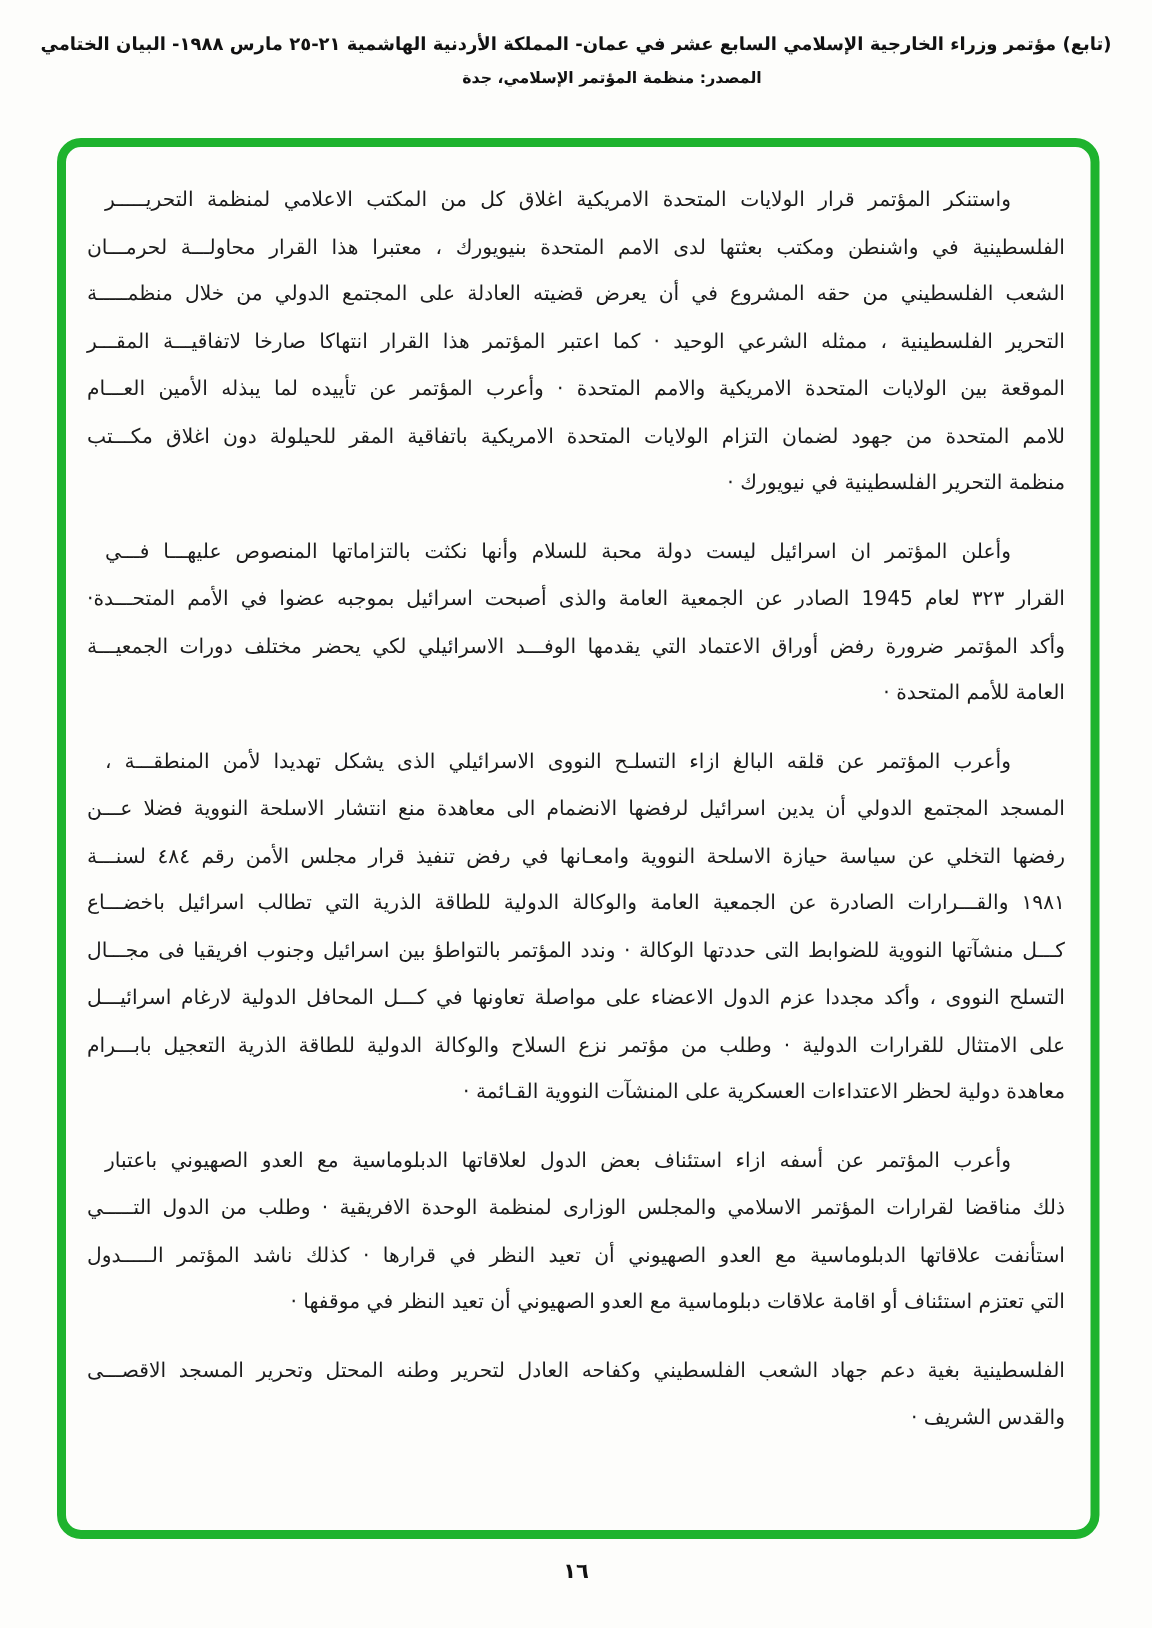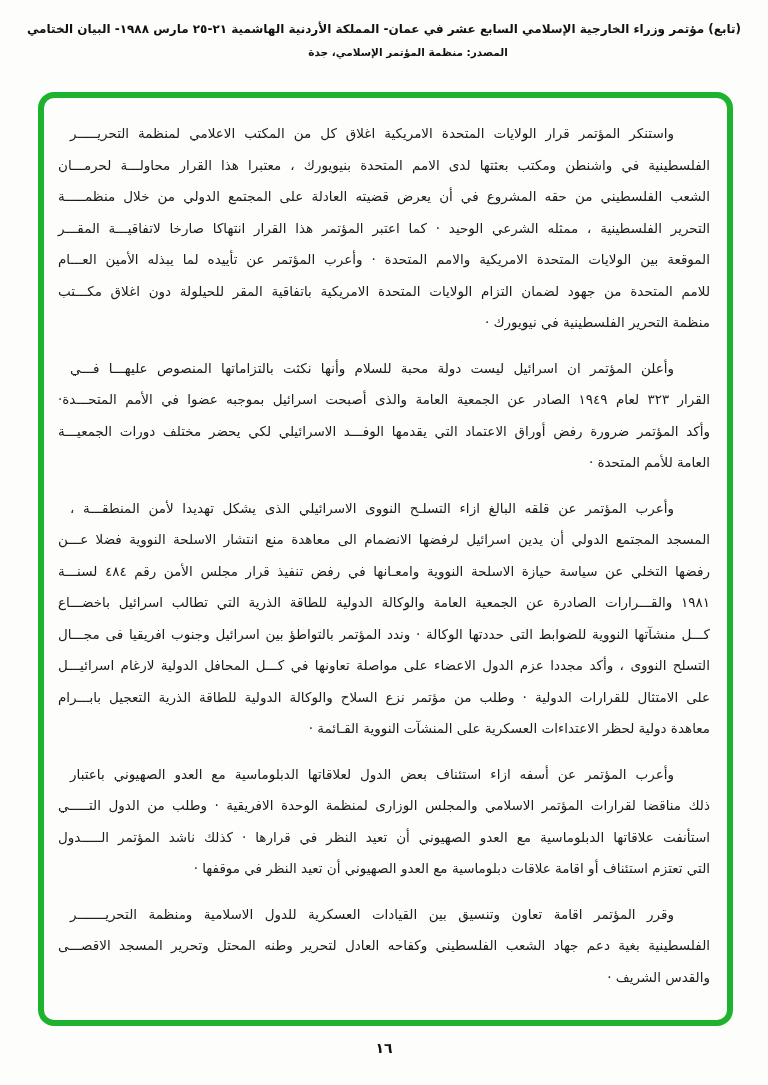--- a/index.html
+++ b/index.html
@@ -101,40 +101,39 @@
       <div class="line first">واستنكر المؤتمر قرار الولايات المتحدة الامريكية اغلاق كل من المكتب الاعلامي لمنظمة التحريـــــر</div>
       <div class="line">الفلسطينية في واشنطن ومكتب بعثتها لدى الامم المتحدة بنيويورك ، معتبرا هذا القرار محاولـــة لحرمـــان</div>
       <div class="line">الشعب الفلسطيني من حقه المشروع في أن يعرض قضيته العادلة على المجتمع الدولي من خلال منظمـــــة</div>
       <div class="line">التحرير الفلسطينية ، ممثله الشرعي الوحيد · كما اعتبر المؤتمر هذا القرار انتهاكا صارخا لاتفاقيـــة المقـــر</div>
       <div class="line">الموقعة بين الولايات المتحدة الامريكية والامم المتحدة · وأعرب المؤتمر عن تأييده لما يبذله الأمين العـــام</div>
       <div class="line">للامم المتحدة من جهود لضمان التزام الولايات المتحدة الامريكية باتفاقية المقر للحيلولة دون اغلاق مكـــتب</div>
       <div class="line last">منظمة التحرير الفلسطينية في نيويورك ·</div>
     </div>
     <div class="paragraph">
       <div class="line first">وأعلن المؤتمر ان اسرائيل ليست دولة محبة للسلام وأنها نكثت بالتزاماتها المنصوص عليهـــا فـــي</div>
-      <div class="line">القرار ٣٢٣ لعام ١٩٤٩ الصادر عن الجمعية العامة والذى أصبحت اسرائيل بموجبه عضوا في الأمم المتحـــدة·</div>
+      <div class="line">القرار ٣٢٣ لعام 1945 الصادر عن الجمعية العامة والذى أصبحت اسرائيل بموجبه عضوا في الأمم المتحـــدة·</div>
       <div class="line">وأكد المؤتمر ضرورة رفض أوراق الاعتماد التي يقدمها الوفـــد الاسرائيلي لكي يحضر مختلف دورات الجمعيـــة</div>
       <div class="line last">العامة للأمم المتحدة ·</div>
     </div>
     <div class="paragraph">
       <div class="line first">وأعرب المؤتمر عن قلقه البالغ ازاء التسلـح النووى الاسرائيلي الذى يشكل تهديدا لأمن المنطقـــة ،</div>
       <div class="line">المسجد المجتمع الدولي أن يدين اسرائيل لرفضها الانضمام الى معاهدة منع انتشار الاسلحة النووية فضلا عـــن</div>
       <div class="line">رفضها التخلي عن سياسة حيازة الاسلحة النووية وامعـانها في رفض تنفيذ قرار مجلس الأمن رقم ٤٨٤ لسنـــة</div>
       <div class="line">١٩٨١ والقـــرارات الصادرة عن الجمعية العامة والوكالة الدولية للطاقة الذرية التي تطالب اسرائيل باخضـــاع</div>
       <div class="line">كـــل منشآتها النووية للضوابط التى حددتها الوكالة · وندد المؤتمر بالتواطؤ بين اسرائيل وجنوب افريقيا فى مجـــال</div>
       <div class="line">التسلح النووى ، وأكد مجددا عزم الدول الاعضاء على مواصلة تعاونها في كـــل المحافل الدولية لارغام اسرائيـــل</div>
       <div class="line">على الامتثال للقرارات الدولية · وطلب من مؤتمر نزع السلاح والوكالة الدولية للطاقة الذرية التعجيل بابـــرام</div>
       <div class="line last">معاهدة دولية لحظر الاعتداءات العسكرية على المنشآت النووية القـائمة ·</div>
     </div>
     <div class="paragraph">
       <div class="line first">وأعرب المؤتمر عن أسفه ازاء استئناف بعض الدول لعلاقاتها الدبلوماسية مع العدو الصهيوني باعتبار</div>
       <div class="line">ذلك مناقضا لقرارات المؤتمر الاسلامي والمجلس الوزارى لمنظمة الوحدة الافريقية · وطلب من الدول التـــــي</div>
       <div class="line">استأنفت علاقاتها الدبلوماسية مع العدو الصهيوني أن تعيد النظر في قرارها · كذلك ناشد المؤتمر الـــــدول</div>
       <div class="line last">التي تعتزم استئناف  أو اقامة علاقات دبلوماسية مع العدو الصهيوني أن تعيد النظر في موقفها ·</div>
     </div>
     <div class="paragraph">
-      <div class="line first">وقرر المؤتمر اقامة تعاون وتنسيق بين القيادات العسكرية للدول الاسلامية ومنظمة التحريـــــــر</div>
       <div class="line">الفلسطينية بغية دعم جهاد الشعب الفلسطيني وكفاحه العادل لتحرير وطنه المحتل وتحرير المسجد الاقصـــى</div>
       <div class="line last">والقدس الشريف ·</div>
     </div>
   </div>
 
 <div class="page-number">١٦</div>
 
 </body></html>

